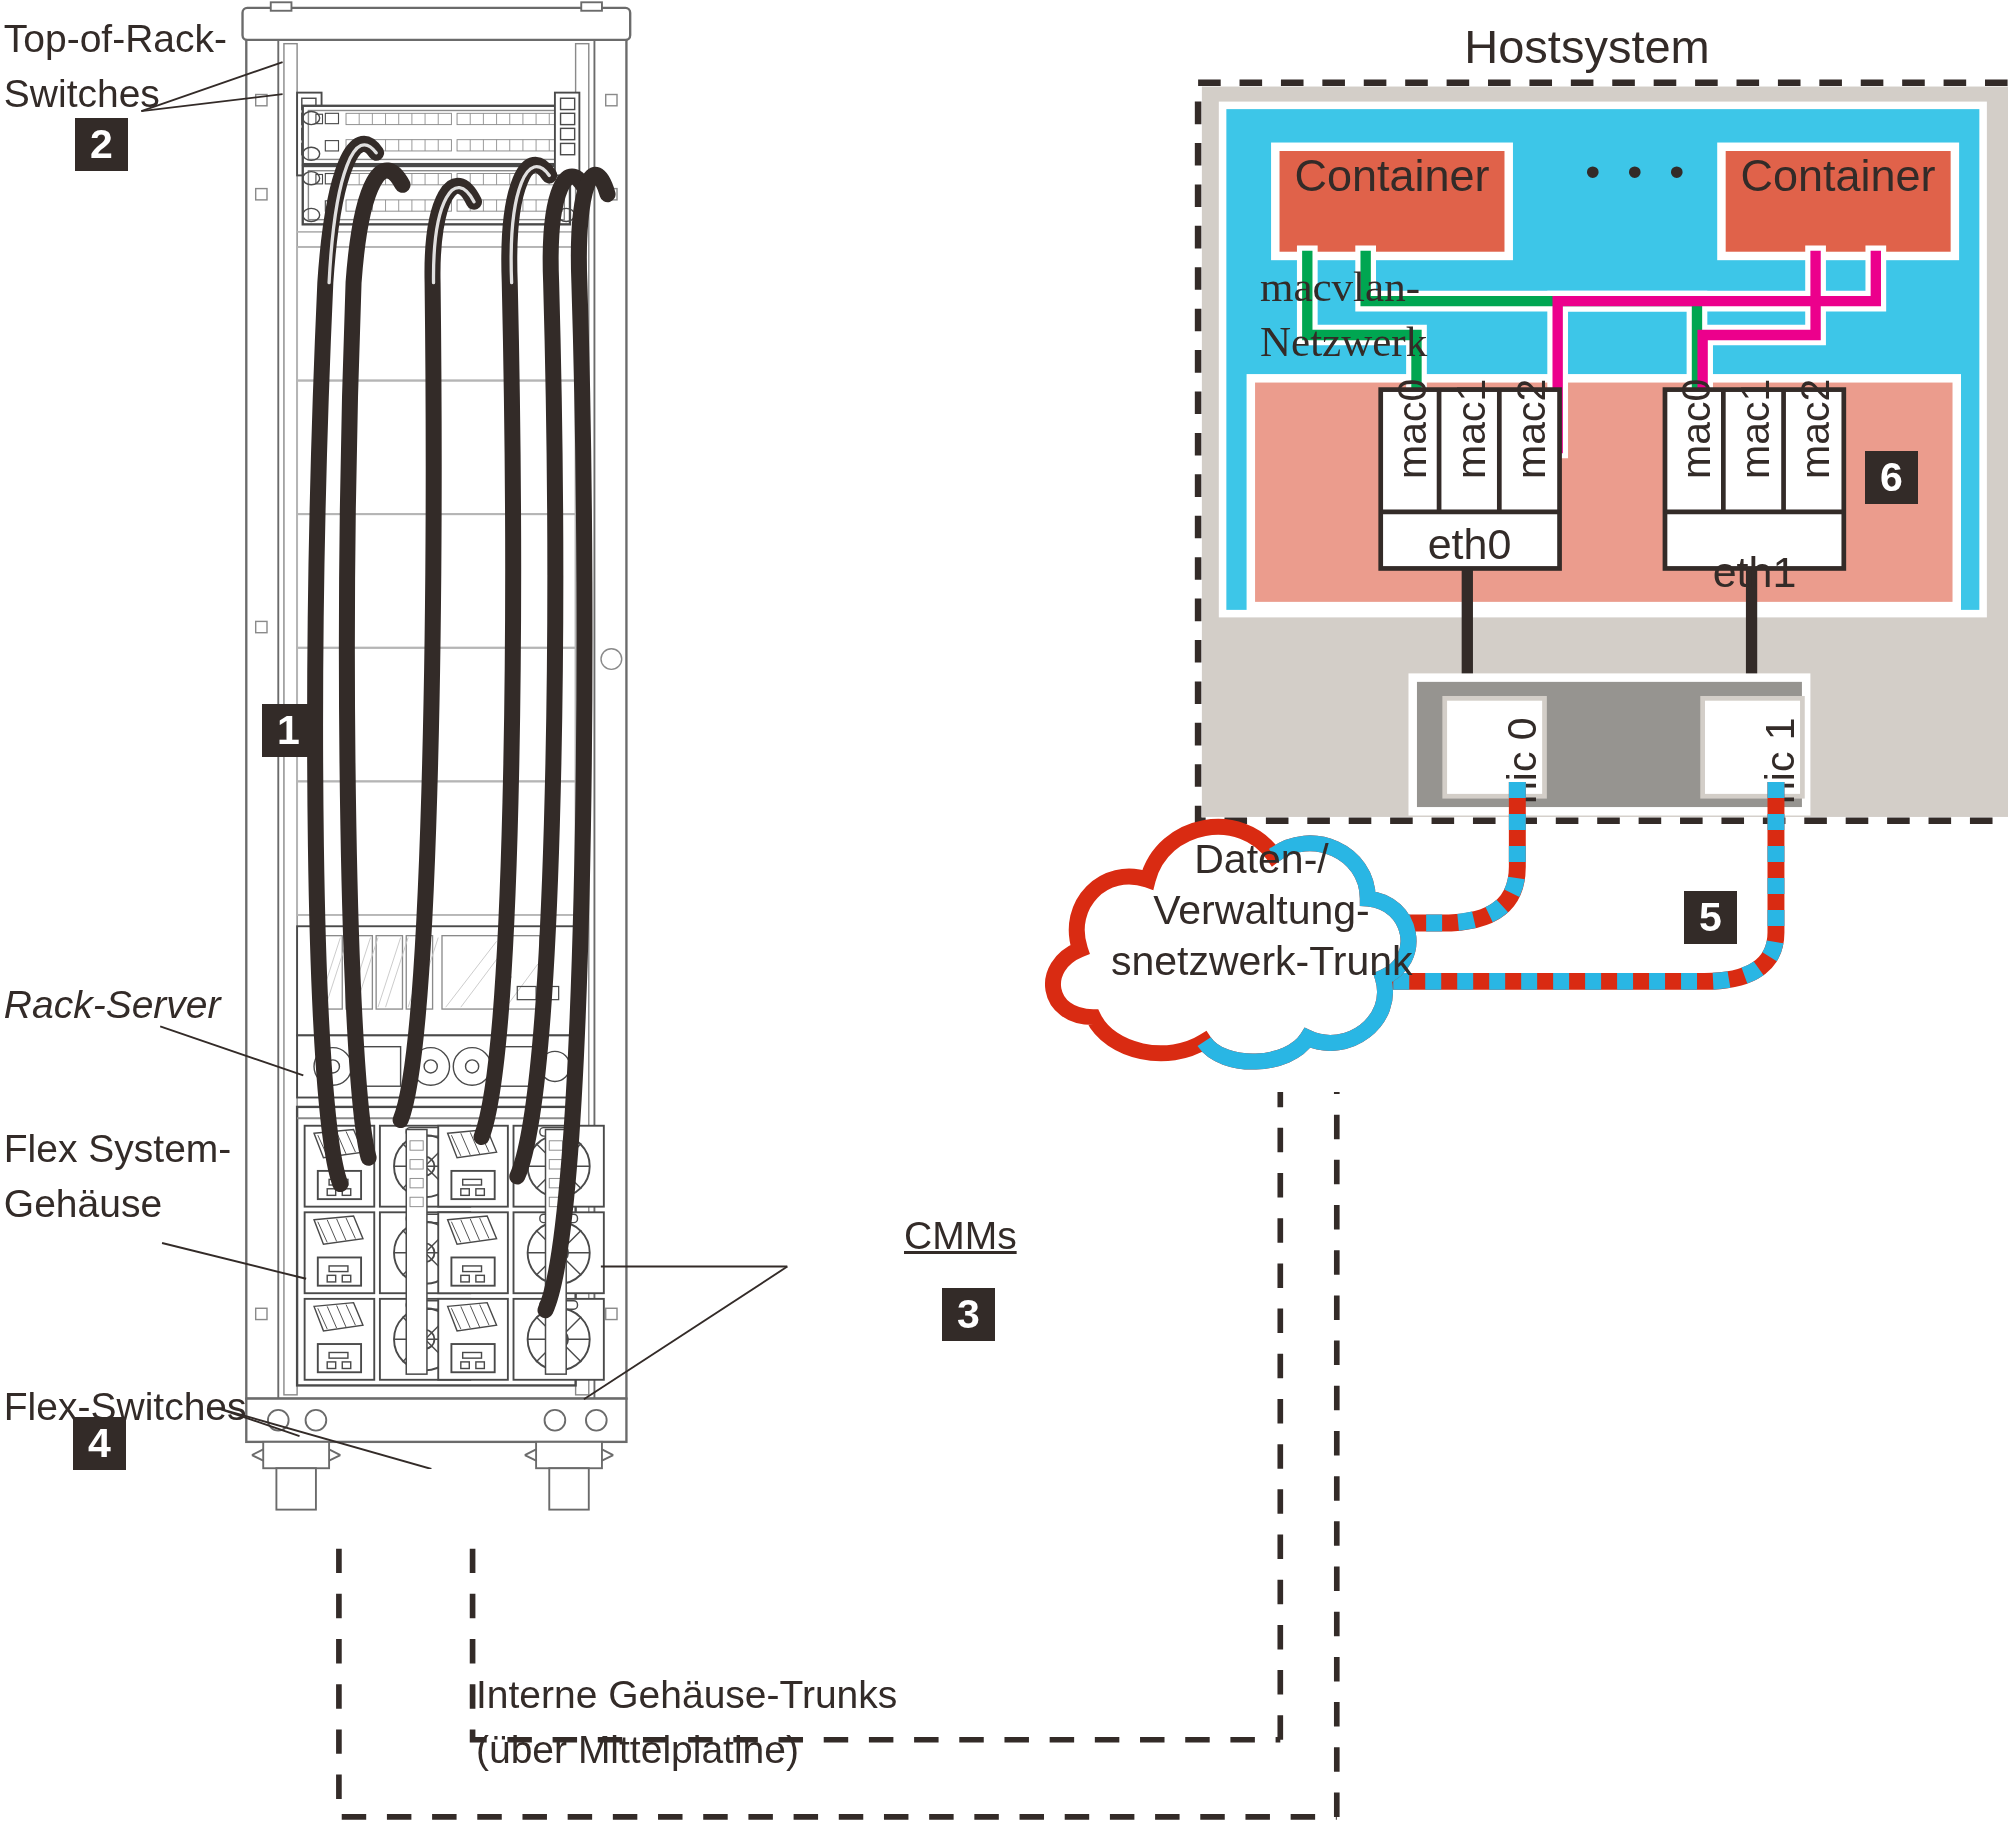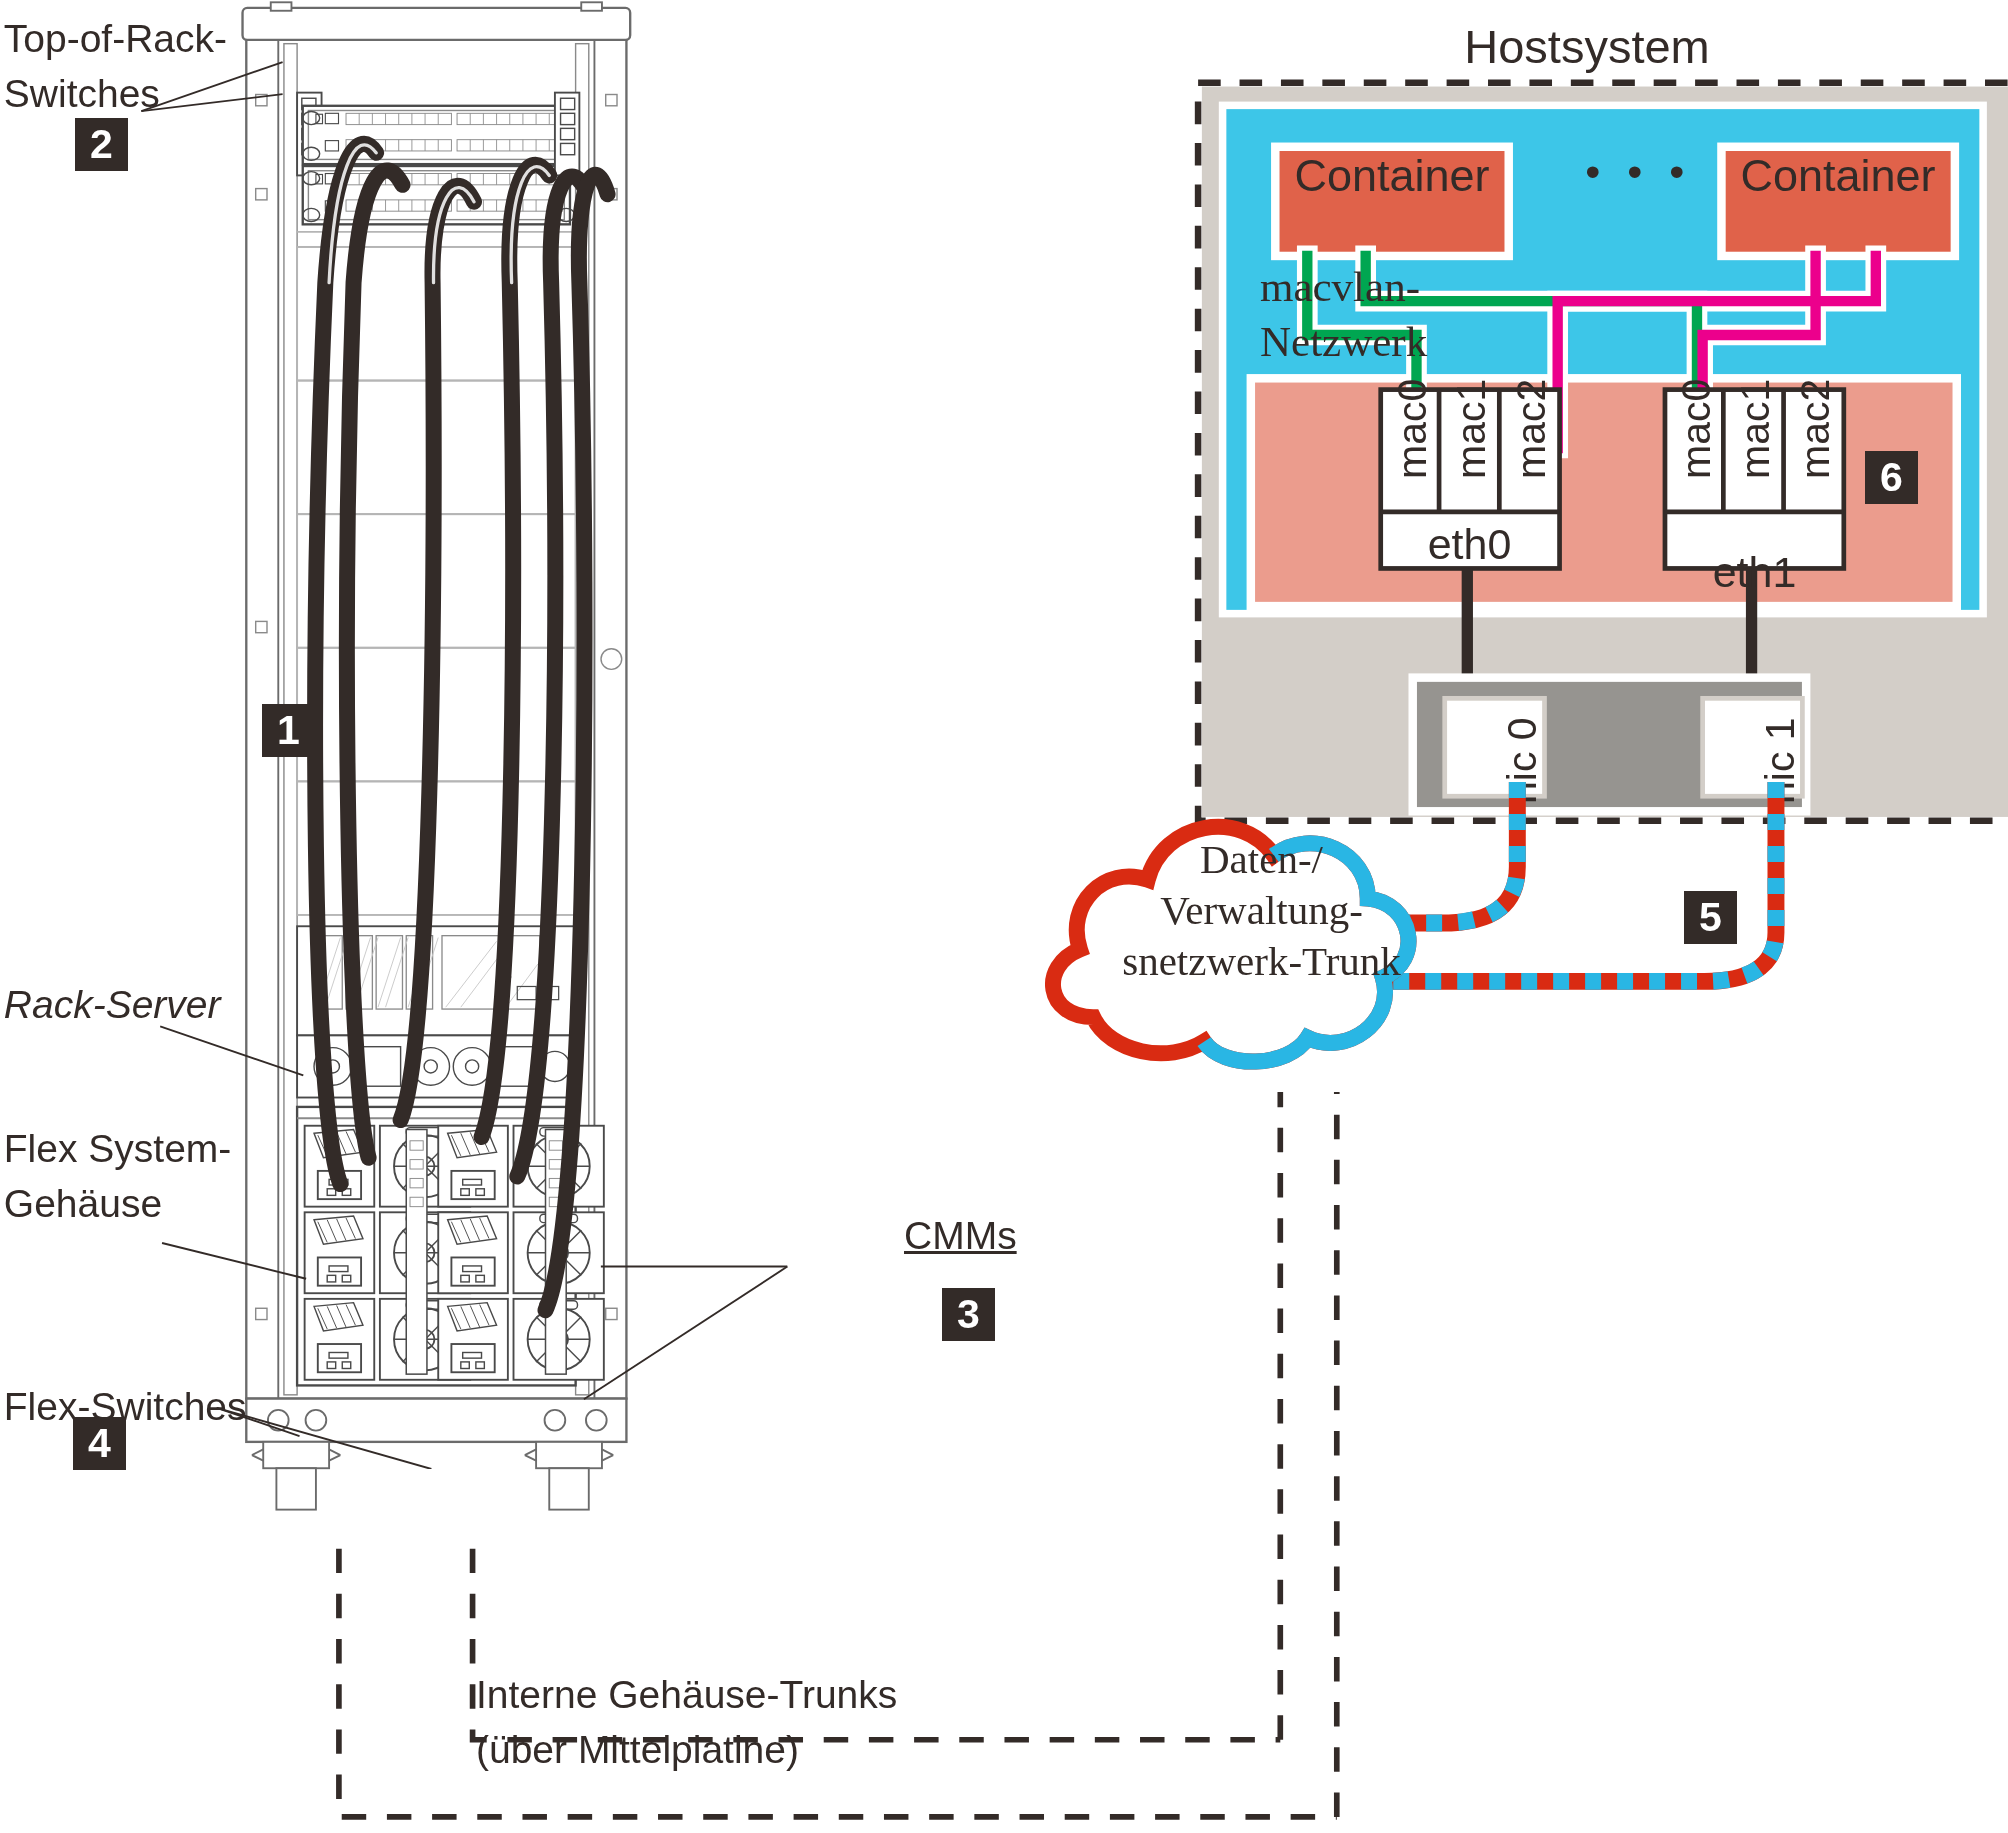--- a/index.html
+++ b/index.html
@@ -481,18 +481,18 @@
              C 268 304, 198 306, 178 276
              C 140 300, 78 288, 60 250 Z" fill="#ffffff" stroke="#d92b12" stroke-width="17"></path>
     <path d="M252 78
              C 292 48, 352 74, 352 124
              C 400 128, 412 190, 368 208
              C 382 254, 330 292, 288 272
              C 268 304, 198 306, 178 276" fill="none" stroke="#29b6e4" stroke-width="17"></path>
   </g>
 </svg>
 
-<div class="abs lbl lbl-c" style="left:1111px;top:834px;width:301px;font-size:41px;line-height:51px;font-family:Liberation Serif, serif;">Daten-/
+<div class="abs lbl lbl-c" style="left:1111px;top:834px;width:301px;font-size:41px;line-height:51px;">Daten-/
 Verwaltung-
 snetzwerk-Trunk</div>
 
 <div class="abs marker" style="left:1684px;top:891px;">5</div>
 
 
 </body></html>

